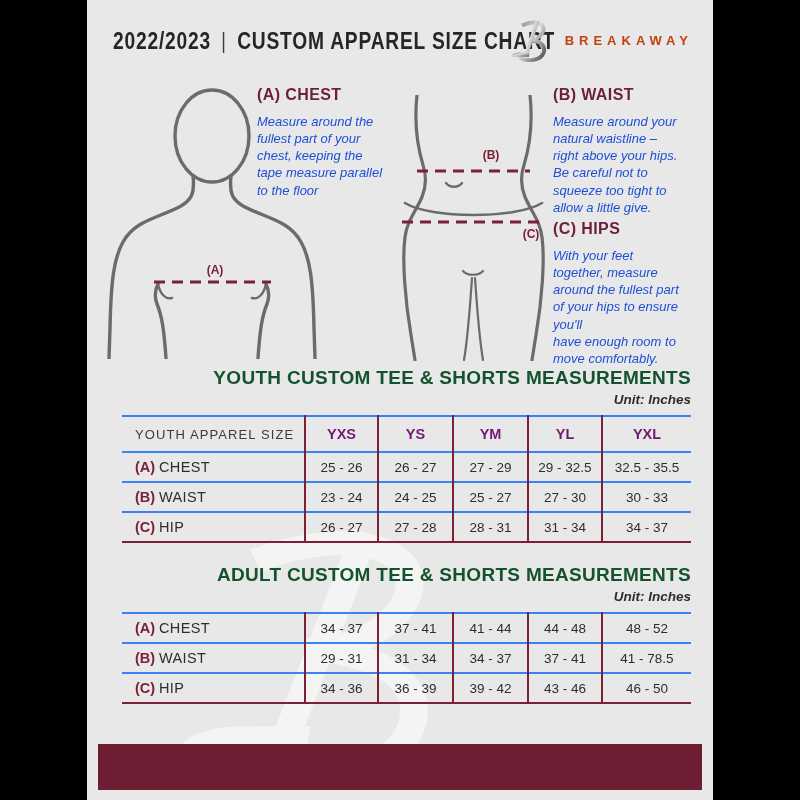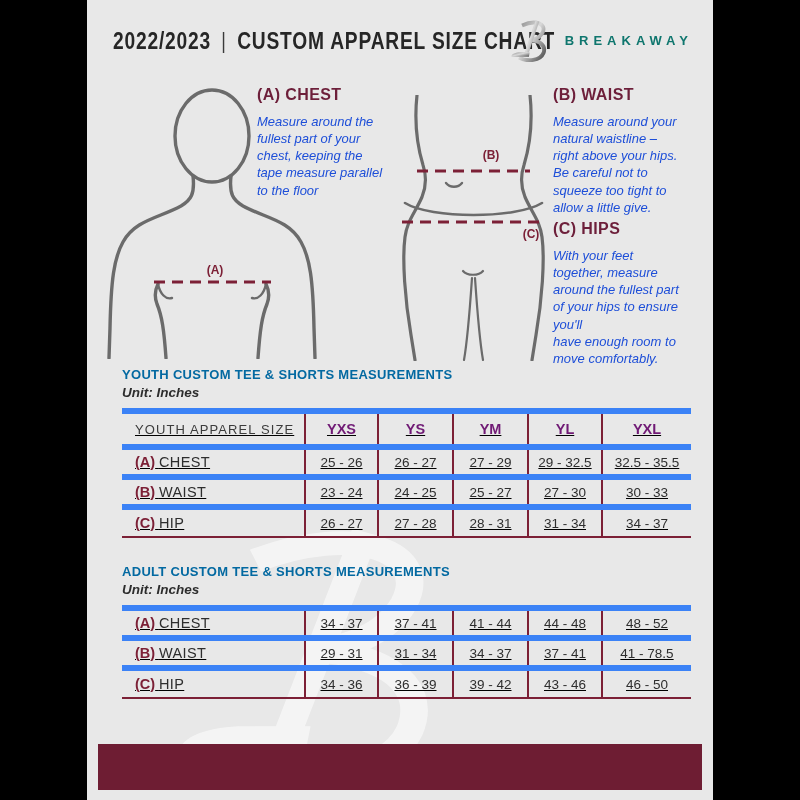--- a/index.html
+++ b/index.html
@@ -21,46 +21,46 @@
     display:flex; align-items:center; gap:13px;
     transform:scaleX(0.8); transform-origin:left center;
     color:#262626; font-weight:bold; font-size:24px; letter-spacing:1px;
     white-space:nowrap;
   }
   .hdr-sep { font-weight:normal; color:#3a3a3a; font-size:22px; }
   .brand-group {
     position:absolute; right:20px; top:18px;
     display:flex; align-items:center; gap:10px;
   }
-  .brand-name { font-weight:bold; font-size:13px; letter-spacing:5px; color:#0f766e; }
+  .brand-name { font-weight:bold; font-size:13px; letter-spacing:5px; color:#c2410c; }
   
   .inst { position:absolute; z-index:1; }
   .inst h3 {
     color:#6d1f3a; font-size:16px; font-weight:bold; letter-spacing:0.4px;
     margin-bottom:9px;
   }
   .inst p {
     color:#1d4ed8; font-style:italic; font-size:13px; line-height:1.32;
     white-space:pre-line; font-weight:500;
   }
   .inst-chest { left:170px; top:86px; width:150px; }
   .inst-waist { left:466px; top:86px; width:158px; }
   .inst-hips  { left:466px; top:220px; width:160px; }
   .fig { position:absolute; z-index:1; }
   .fig-left  { left:18px;  top:82px; }
   .fig-right { left:304px; top:95px; }
   
   .section { position:absolute; left:35px; width:569px; z-index:1; }
   .section-youth { top:367px; }
   .section-adult { top:564px; }
-  .tbl-title { text-align:left; font-weight:bold; font-size:13px; color:#0369a1; letter-spacing:0.3px; }
-  .tbl-unit  { text-align:left; font-style:italic; font-weight:600; font-size:13.5px; color:#2d2d2d; margin-top:3px; }
+  .tbl-title { text-align:right; font-weight:bold; font-size:19px; color:#14532d; letter-spacing:0.3px; }
+  .tbl-unit  { text-align:right; font-style:italic; font-weight:600; font-size:13.5px; color:#2d2d2d; margin-top:3px; }
   table { border-collapse:collapse; table-layout:fixed; width:569px; margin-top:8px;
           border-bottom:2px solid #7c2036; }
-  tr { border-top:6px solid #3b82f6;text-decoration:underline; }
+  tr { border-top:2px solid #3b82f6; }
   th, td { border-left:2px solid #7c2036; font-weight:normal; }
   th:first-child, td:first-child { border-left:none; text-align:left; padding-left:13px; }
   th { height:36px; font-size:14.5px; font-weight:bold; color:#701a75; text-align:center; }
   th.size-col-hdr { font-weight:normal; font-size:13px; letter-spacing:1.1px; color:#3c3c3c; }
   td { height:30px; font-size:13.5px; color:#2e2e2e; text-align:center; }
   td .pfx { color:#7c2036; font-weight:bold; font-size:14.5px; }
   td .lbl { color:#2e2e2e; font-size:14.5px; letter-spacing:0.4px; }
   
   .footer-bar {
     position:absolute; left:11px; top:744px; width:604px; height:46px;

